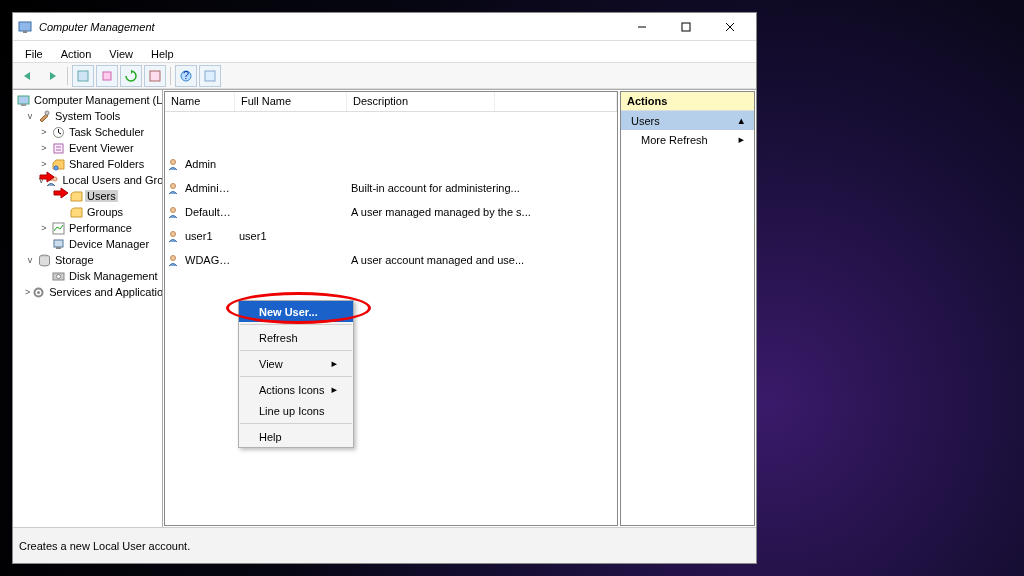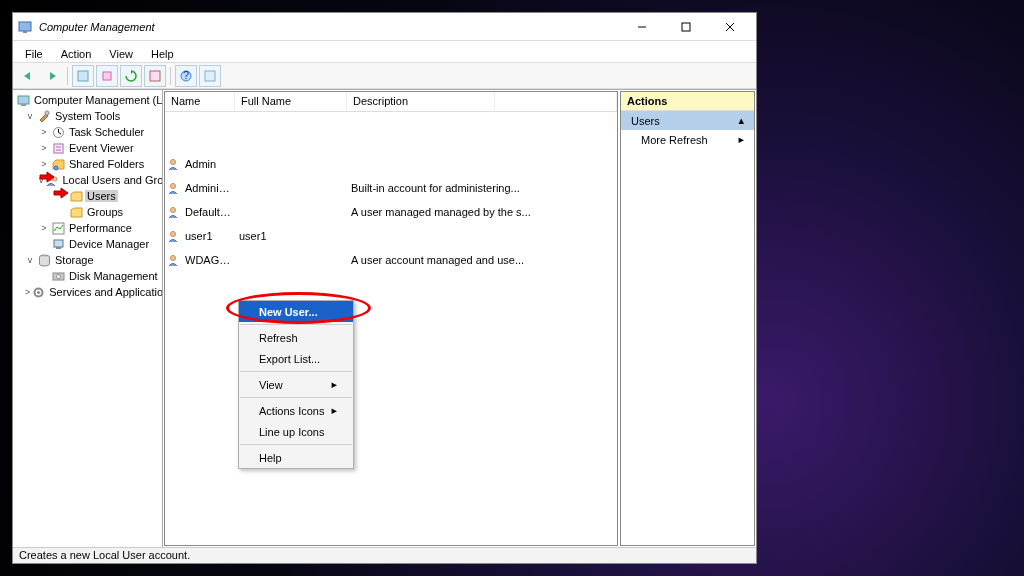--- a/index.html
+++ b/index.html
@@ -36,21 +36,21 @@
 .list-row .c-desc{padding-left:4px;white-space:nowrap}
 .actions { width:135px; display:flex; flex-direction:column; margin:1px; border:1px solid #888; }
 .actions-hd { padding:3px 6px; background:#fef9c3; border-bottom:1px solid #ddd; font-weight:700; }
 .actions-item { padding:3px 10px; display:flex; align-items:center; justify-content:space-between; }
 .actions-item.hdr { background:#b5cfea; }
 .context-menu { position:absolute; left:225px; top:210px; width:116px; background:#f4f4f4; border:1px solid #b0b0b0; box-shadow:2px 2px 4px rgba(0,0,0,.25); z-index:20; }
 .context-menu .cm-item { height:21px; display:flex; align-items:center; justify-content:space-between; padding:0 16px 0 20px; }
 .context-menu .cm-item.hl { background:#1a62c9; color:#fff;font-weight:bold; }
 .context-menu .cm-sep { height:1px; background:#d0d0d0; margin:2px 1px; }
 .red-oval { position:absolute; left:213px; top:202px; width:145px; height:32px; border:3px solid #e00; border-radius:50%; z-index:25; pointer-events:none; }
-.statusbar { height:16px; border-top:1px solid #ccc; padding:2px 6px; display:flex; align-items:flex-end; background:#f3f3f3; }
+.statusbar { height:36px; border-top:1px solid #ccc; padding:2px 6px; display:flex; align-items:center; background:#f3f3f3; }
 svg { display:block; }
 </style>
 </head>
 <body>
 
 <div class="window">
 
   <div class="titlebar">
     <span class="t-icon">
       <svg width="14" height="14">
@@ -358,23 +358,20 @@
     </div>
 
     <div class="context-menu">
       <div class="cm-item hl">
           <span>New User...</span>
         </div>
       <div class="cm-sep"></div>
       <div class="cm-item">
           <span>Refresh</span>
         </div>
-      <div class="cm-item">
-          <span>Export List...</span>
-        </div>
       <div class="cm-sep"></div>
       <div class="cm-item">
           <span>View</span>
           <span>▸</span>
         </div>
       <div class="cm-sep"></div>
       <div class="cm-item">
           <span>Actions Icons</span>
           <span>▸</span>
         </div>

